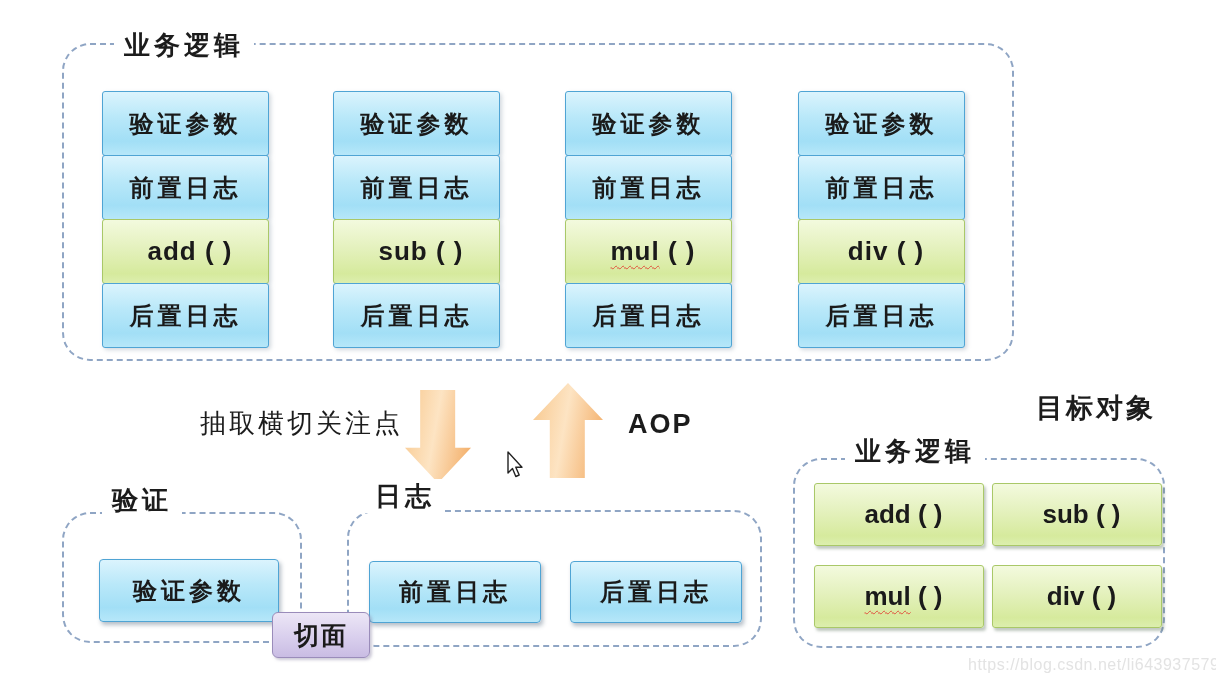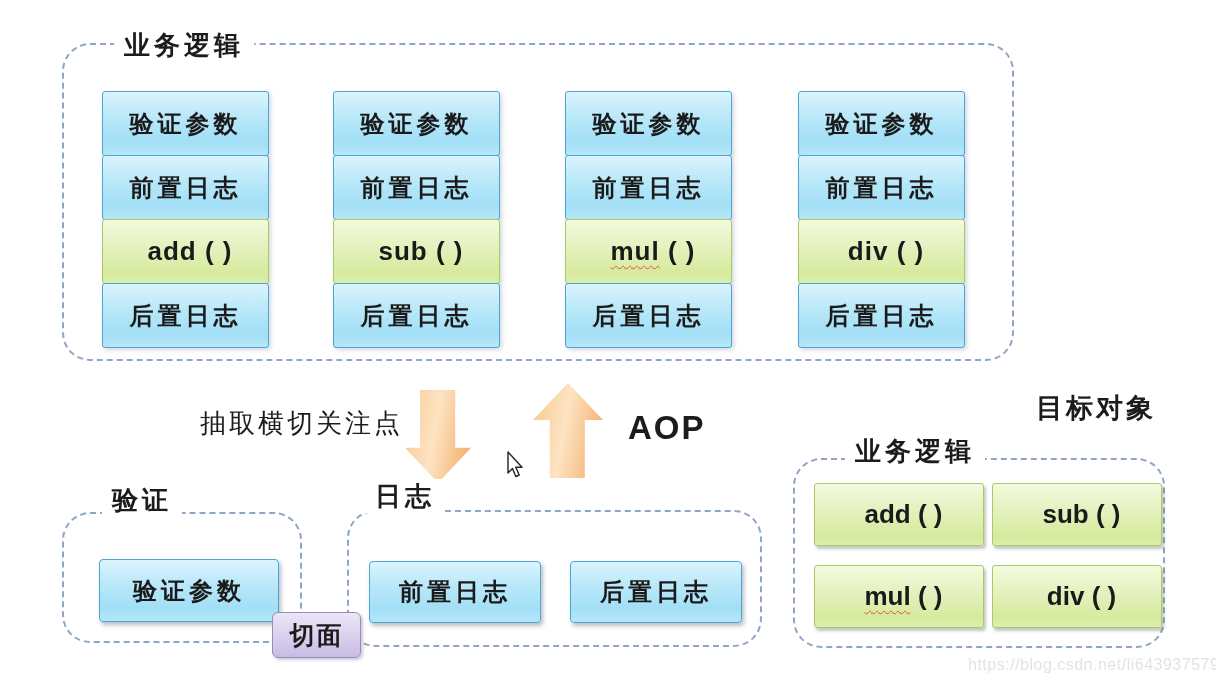--- a/index.html
+++ b/index.html
@@ -30,39 +30,39 @@
   .proxy-col .cell + .cell { margin-top:-1px; }
   .col-0 { left:38px; } .col-1 { left:269px; } .col-2 { left:501px; } .col-3 { left:734px; }
   .method-text { letter-spacing:1px; font-size:26px; }
 
   .side-label { position:absolute; font-size:27px; font-weight:bold; color:#1c1c1c;
                 letter-spacing:3px; white-space:nowrap; }
 
   
   .extract-label { position:absolute; left:200px; top:406px; font-size:26px; font-weight:normal;
                    color:#1c1c1c; letter-spacing:3px; white-space:nowrap; }
-  .aop-label { position:absolute; left:628px; top:409px; font-size:33px; font-weight:bold;
+  .aop-label { position:absolute; left:628px; top:409px; font-size:27px; font-weight:bold;
                color:#1c1c1c; letter-spacing:2px; }
   .arrow { position:absolute; background:linear-gradient(100deg,#f8c78c 0%,#fde4c3 45%,#f2a85e 100%);
            filter:drop-shadow(2px 2px 2px rgba(160,105,55,.35)); }
   .arrow-down { left:405px; top:390px; width:66px; height:93px;
     clip-path:polygon(23% 0,76% 0,76% 62%,100% 62%,50% 100%,0 62%,23% 62%); }
   .arrow-up { left:533px; top:383px; width:70px; height:95px;
     clip-path:polygon(50% 0,100% 39%,74% 39%,74% 100%,24% 100%,24% 39%,0 39%); }
   .cursor { position:absolute; left:502px; top:450px; }
 
   
   .bl-box { left:62px; top:512px; width:240px; height:131px; }
   .bl-box .group-label { left:38px; top:-31px; }
   .bl-box .bbox { position:absolute; left:35px; top:31px; width:180px; height:63px;
                   font-size:24px; letter-spacing:4px; border-radius:4px;
                   box-shadow:2px 3px 4px rgba(90,110,130,.45); }
 
   
-  .aspect-tag { position:absolute; left:272px; top:612px; width:89px; height:46px; z-index:3;
+  .aspect-tag { position:absolute; left:272px; top:612px; width:98px; height:46px; z-index:3;
     display:flex; align-items:center; justify-content:center;
     background:linear-gradient(180deg,#ece6f6 0%,#d9cfed 55%,#c9bce3 100%);
     border:1px solid #9a8cba; border-radius:6px;
     font-size:25px; font-weight:bold; color:#1a1a1a; letter-spacing:2px;
     box-shadow:2px 2px 3px rgba(110,100,140,.35); }
 
   
   .bm-box { left:347px; top:510px; width:415px; height:137px; }
   .bm-box .group-label { left:16px; top:-33px; }
   .bm-box .bbox { position:absolute; top:35px; width:172px; height:62px;

